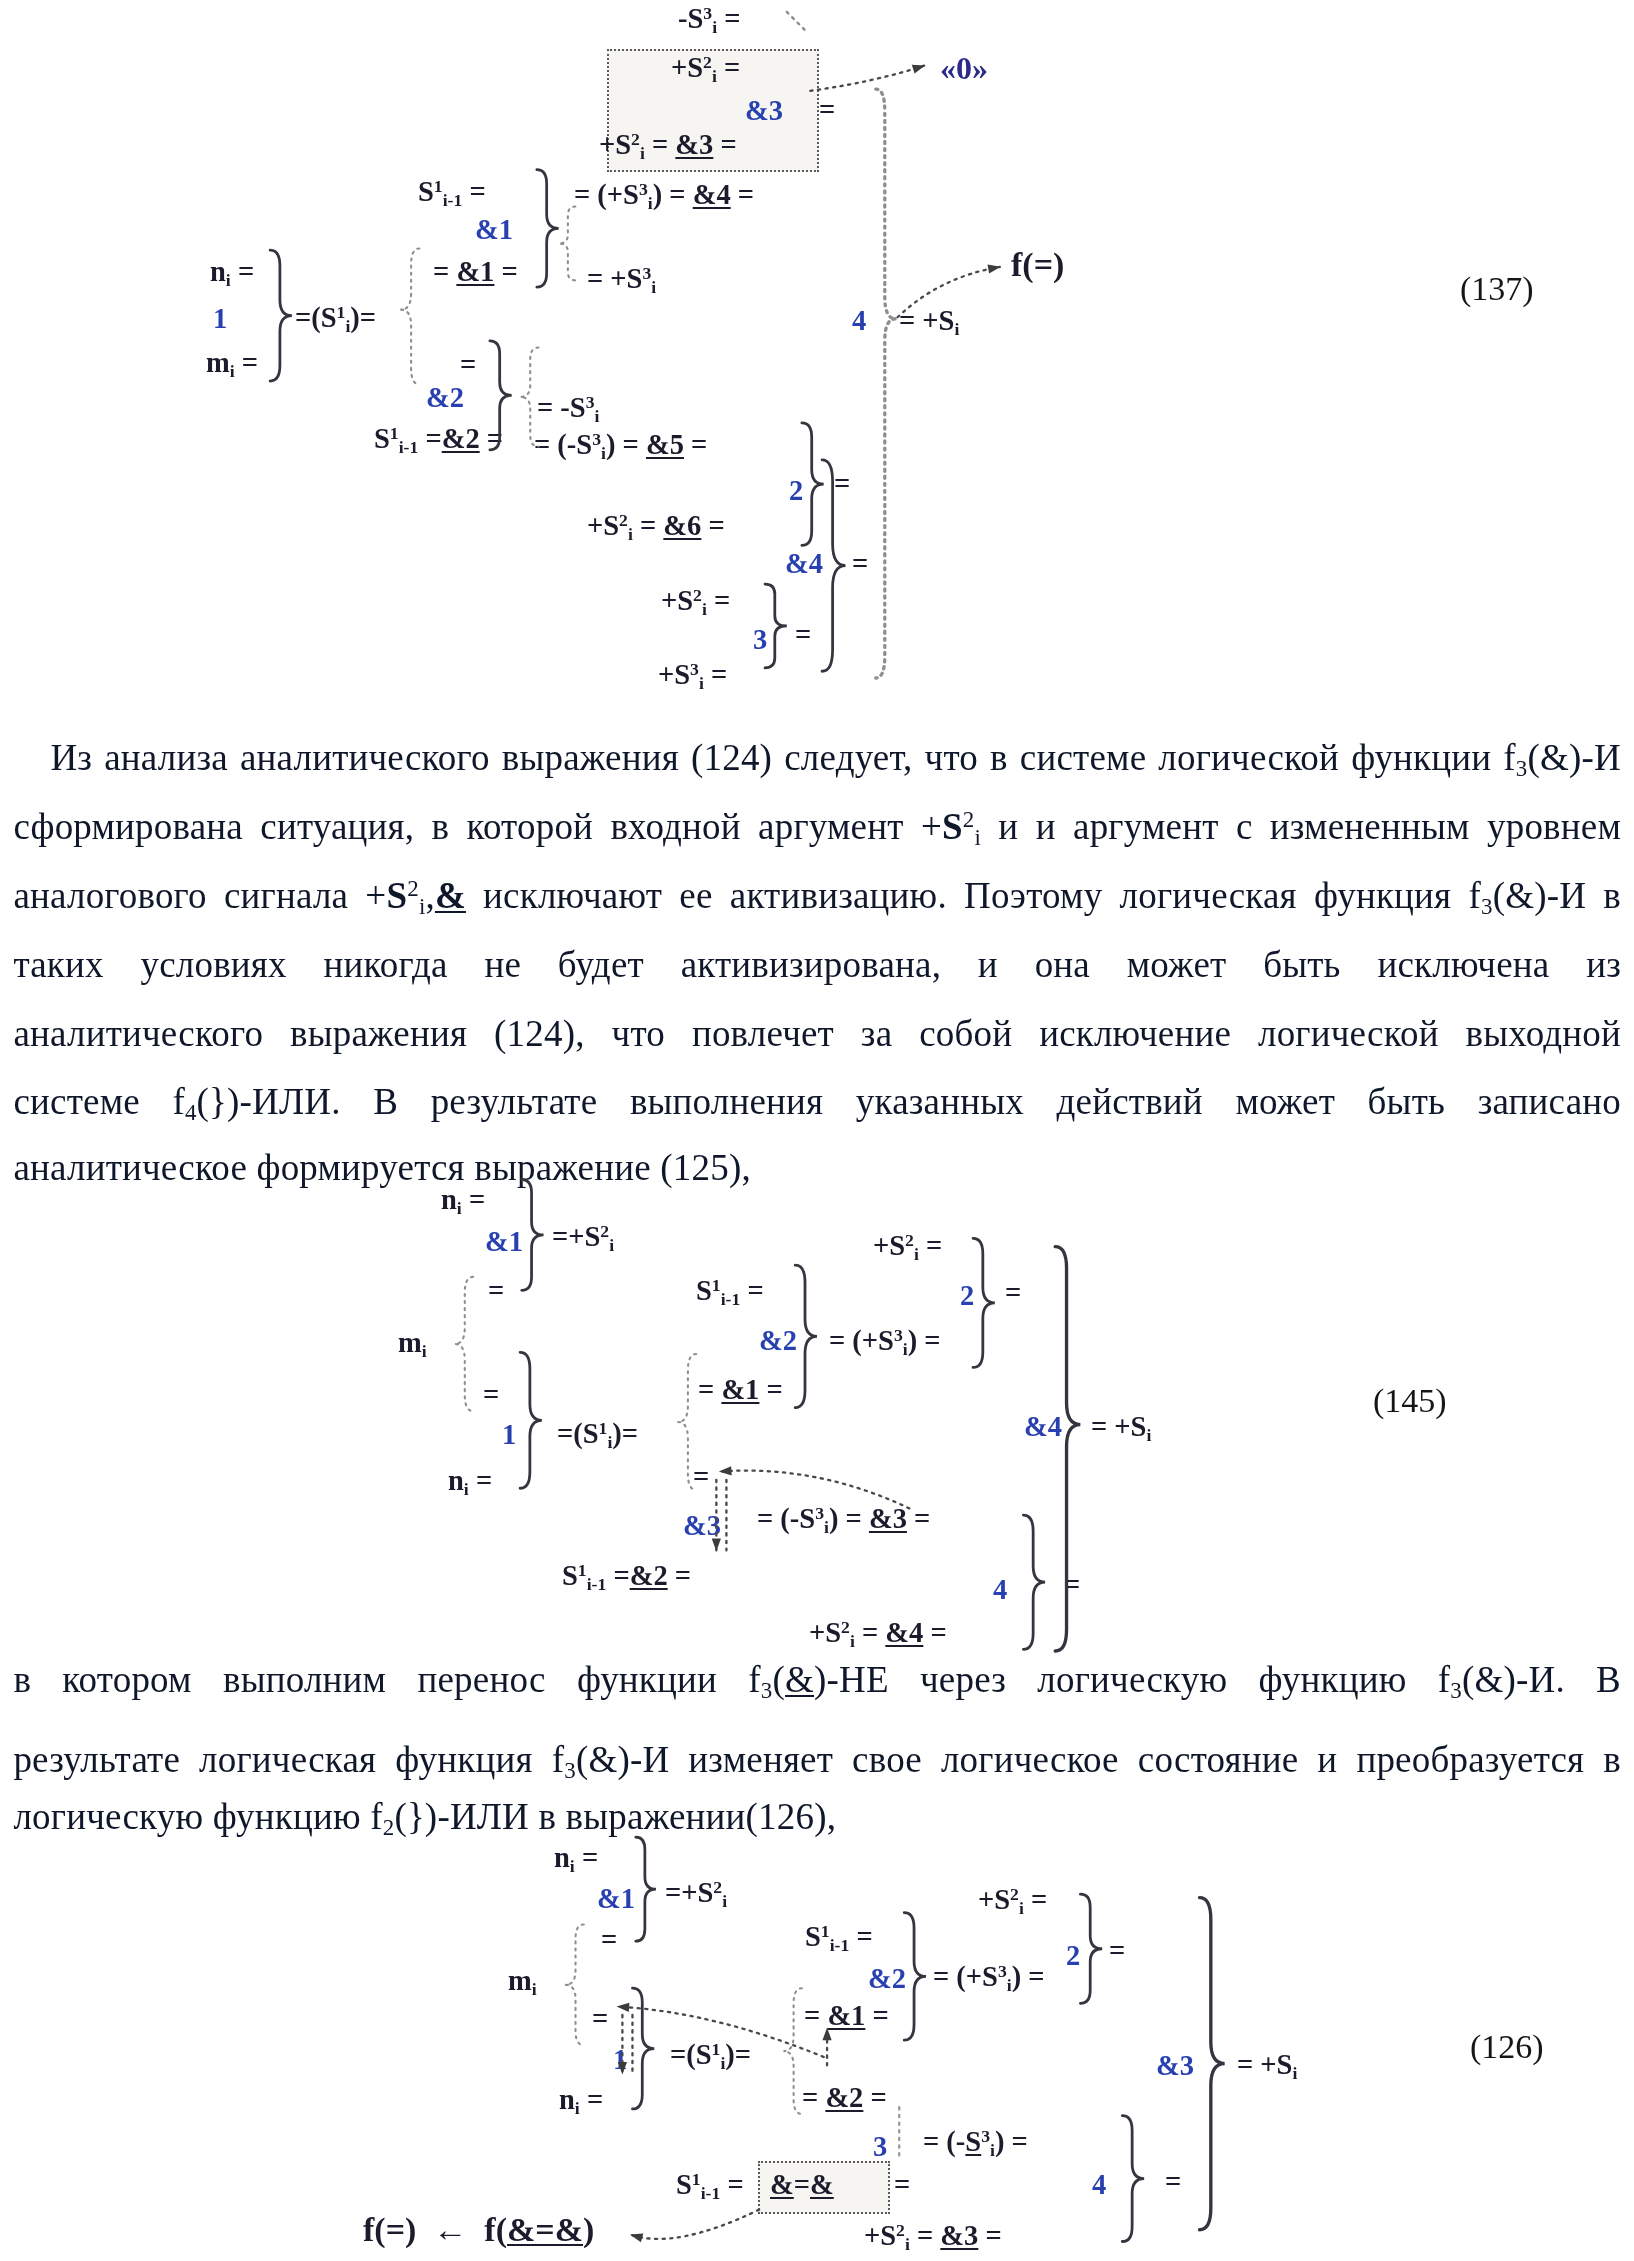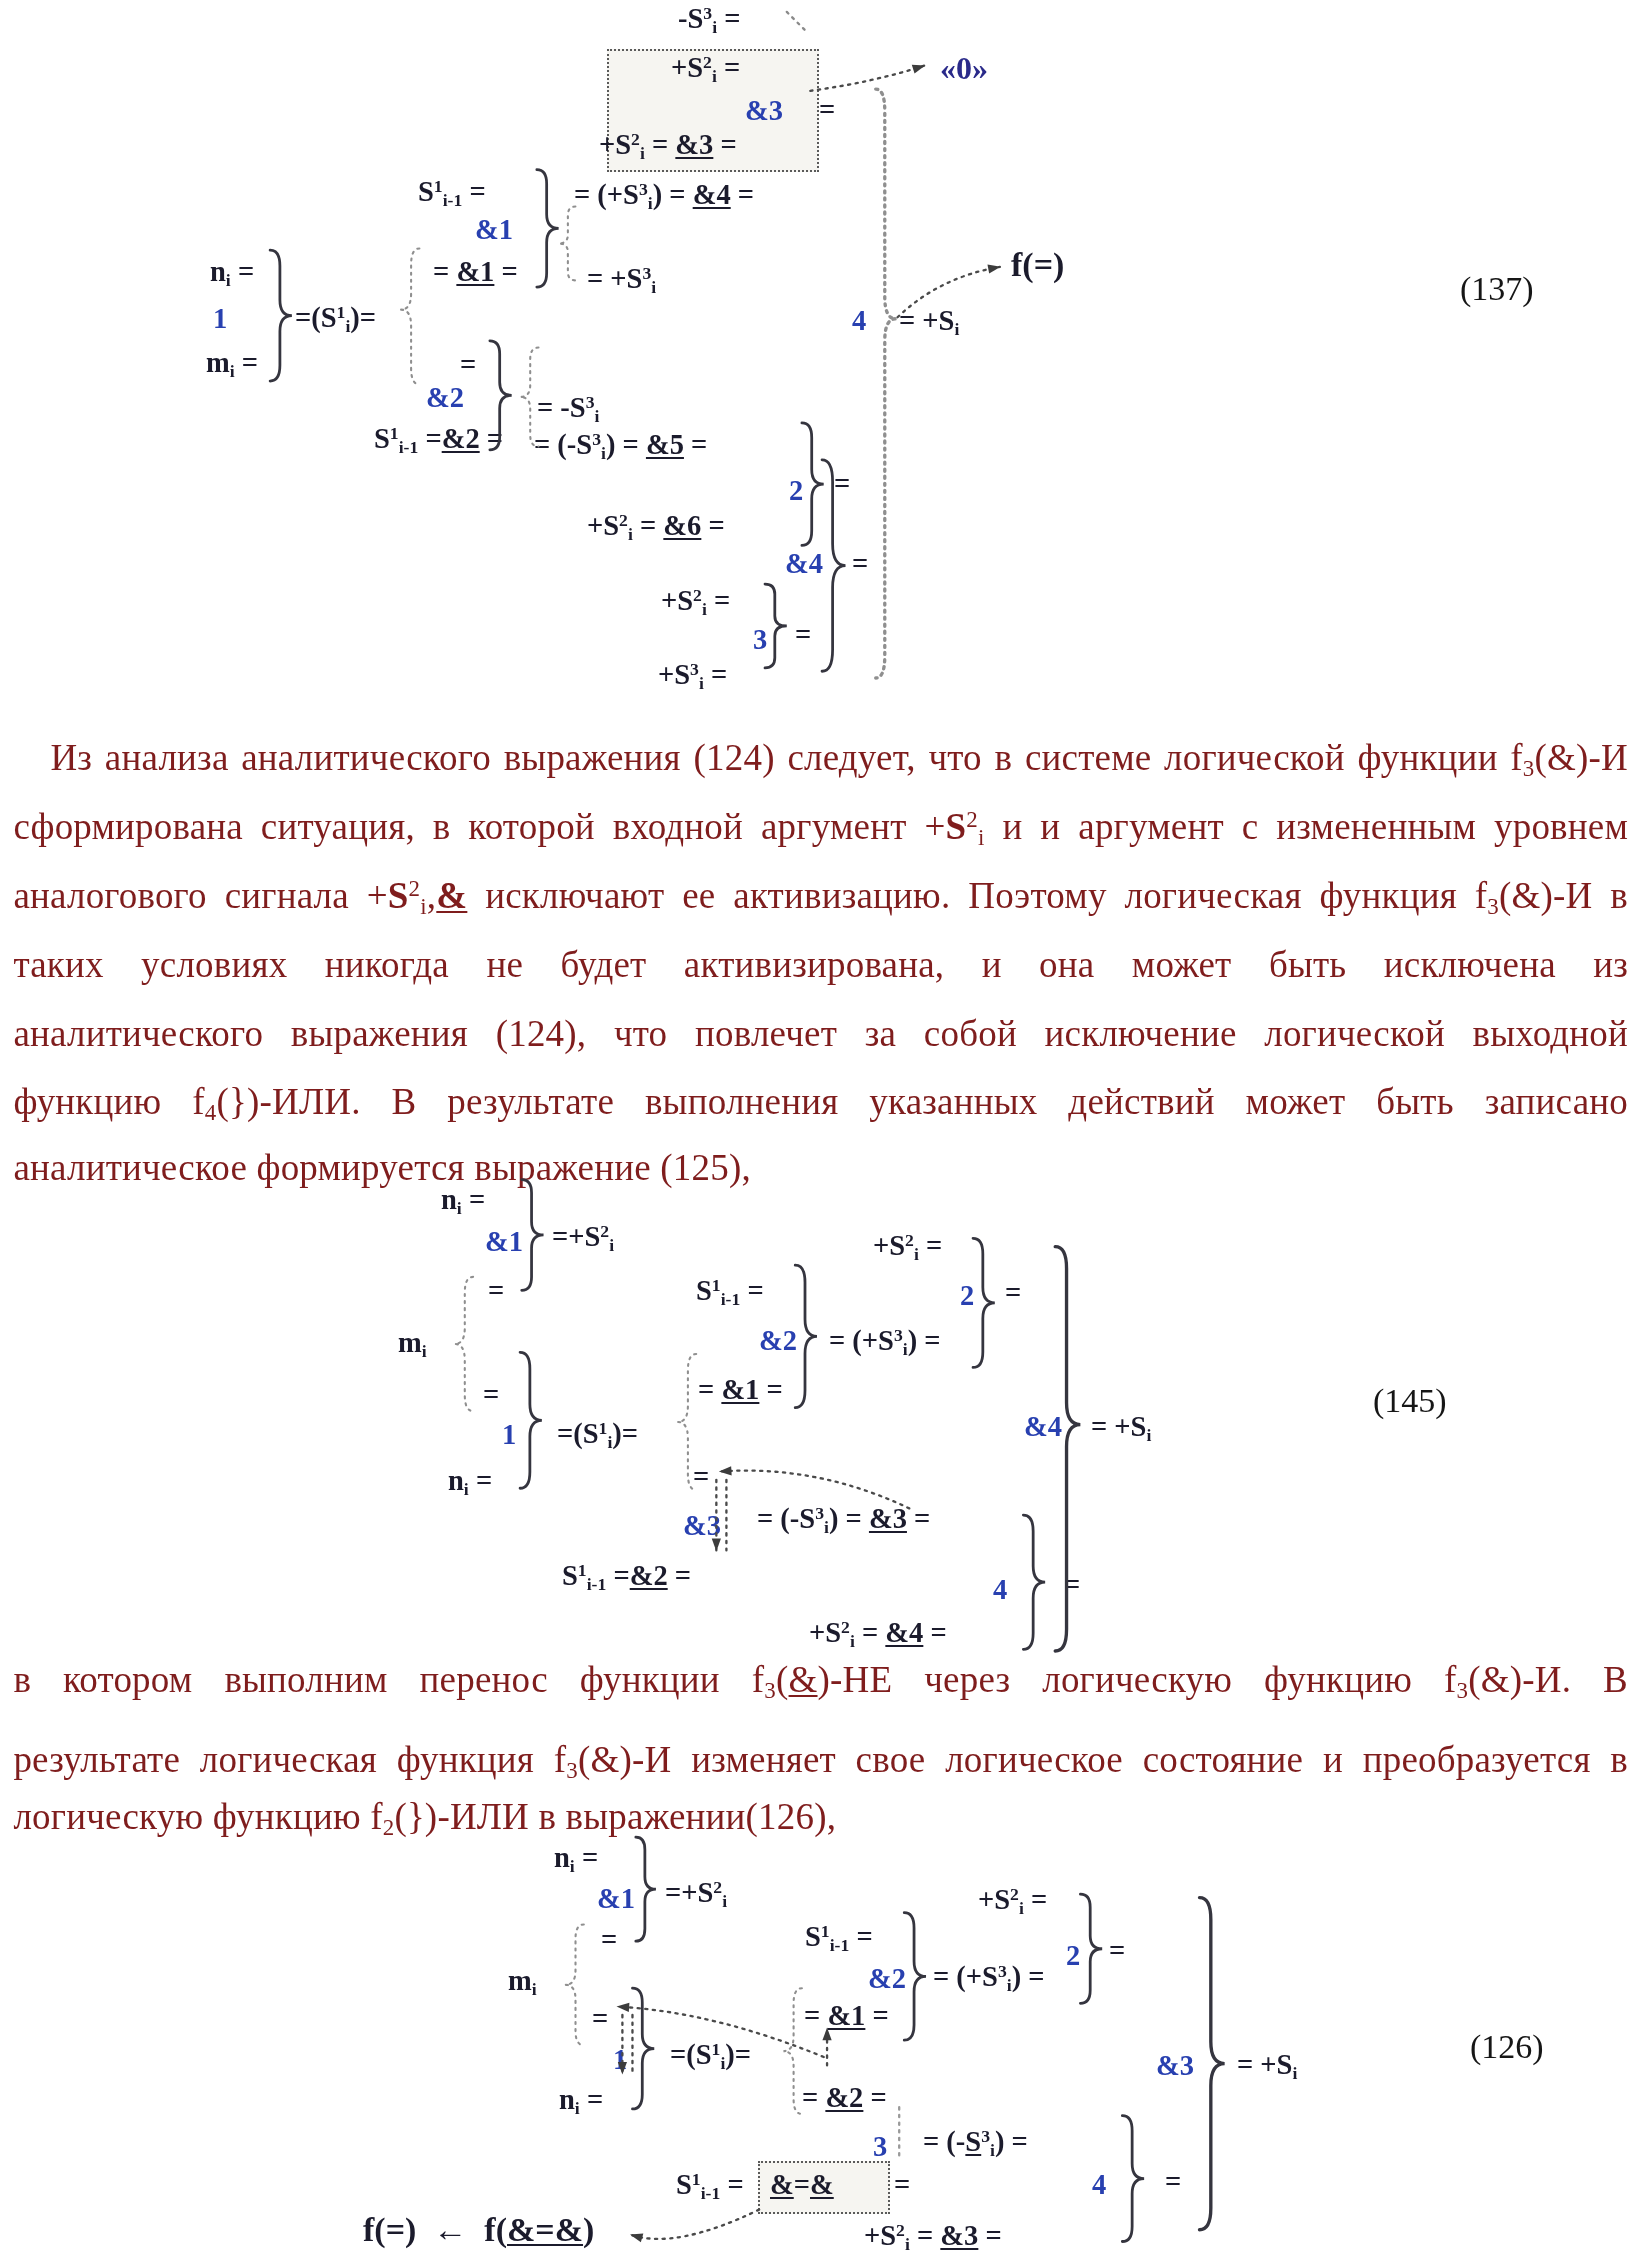--- a/index.html
+++ b/index.html
@@ -1,19 +1,19 @@
 <!DOCTYPE html>
 <html style="font-size:13.4px"><head>
 <meta charset="utf-8">
 <style>
   html,body{margin:0;padding:0;background:#e8e8e8;}
   .page{position:relative;width:1634px;height:2261px;background:#ffffff;overflow:hidden;
         font-family:"Liberation Serif","DejaVu Serif",serif;}
   
-  .pline{position:absolute;left:13.4px;right:6px;font-size:37px;line-height:1.08;color:#7f1d1d;
+  .pline{position:absolute;left:13.4px;right:13px;font-size:37px;line-height:1.08;color:#0f172a;
          text-align:justify;text-align-last:justify;letter-spacing:0.2px;}
   .pline.last{text-align:left;text-align-last:left;}
   
   .fx{position:absolute;font-size:28.5px;line-height:1;font-weight:600;color:#1b1b2c;white-space:pre;}
   .fx.lbl{color:#2840b0;}
   .fx.zero{color:#2a2a8a;font-size:32px;}
   .fx.eqnum{font-weight:400;font-size:34px;color:#161616;}
   .fx.big{font-size:34px;}
   .sup{font-size:0.62em;position:relative;top:-0.52em;}
   .sub{font-size:0.62em;position:relative;top:0.26em;}
@@ -25,21 +25,21 @@
 </head>
 <body>
 
 <div class="page">
   <div id="doc">
       <div class="pline" style="top: 738px; text-indent: 37px;"><span>Из анализа аналитического выражения (124) следует, что в системе логической функции f</span><span class="sub">3</span><span>(&amp;)-И</span></div>
       <div class="pline" style="top: 807px;"><span>сформирована  ситуация, в которой   входной аргумент  +</span><span class="b">S</span><span class="sup">2</span><span class="sub">i</span><span> и и аргумент с измененным уровнем</span></div>
       <div class="pline" style="top: 876px;"><span>аналогового сигнала  +</span><span class="b">S</span><span class="sup">2</span><span class="sub">i</span><span>,</span><span class="u b">&amp;</span><span> исключают  ее активизацию.  Поэтому логическая  функция f</span><span class="sub">3</span><span>(&amp;)-И в</span></div>
       <div class="pline" style="top: 945px;"><span>таких условиях никогда не будет активизирована, и  она может быть   исключена из</span></div>
       <div class="pline" style="top: 1014px;"><span>аналитического выражения (124), что повлечет за собой исключение логической выходной</span></div>
-      <div class="pline" style="top: 1082px;"><span>функцию  f</span><span class="sub">4</span><span>(})-ИЛИ.  В  результате  выполнения  указанных  действий  может  быть  записано</span></div>
+      <div class="pline" style="top: 1082px;"><span>системе  f</span><span class="sub">4</span><span>(})-ИЛИ.  В  результате  выполнения  указанных  действий  может  быть  записано</span></div>
       <div class="pline last" style="top: 1148px;"><span>аналитическое формируется выражение (125),</span></div>
       <div class="pline" style="top: 1660px;"><span>в котором выполним    перенос функции    f</span><span class="sub">3</span><span>(</span><span class="u">&amp;</span><span>)-НЕ    через логическую функцию   f</span><span class="sub">3</span><span>(&amp;)-И. В</span></div>
       <div class="pline" style="top: 1728px; margin-top: 12px;"><span>результате логическая функция f</span><span class="sub">3</span><span>(&amp;)-И изменяет свое логическое состояние и преобразуется в</span></div>
       <div class="pline last" style="top: 1797px;"><span>логическую функцию f</span><span class="sub">2</span><span>(})-ИЛИ в выражении(126),</span></div>
       <div class="dbox" style="left: 607px; top: 49px; width: 208px; height: 119px;"></div>
       <div class="fx" style="left: 678px; top: 5px;"><span>-</span><span class="b">S</span><span class="sup">3</span><span class="sub">i</span><span> =</span></div>
       <div class="fx" style="left: 671px; top: 54px;"><span>+</span><span class="b">S</span><span class="sup">2</span><span class="sub">i</span><span> =</span></div>
       <div class="fx lbl" style="left: 745px; top: 97px;"><span>&amp;3</span></div>
       <div class="fx" style="left: 599px; top: 131px;"><span>+</span><span class="b">S</span><span class="sup">2</span><span class="sub">i</span><span> = </span><span class="u">&amp;3</span><span> =</span></div>
       <div class="fx" style="left: 819px; top: 96px;"><span>=</span></div>

